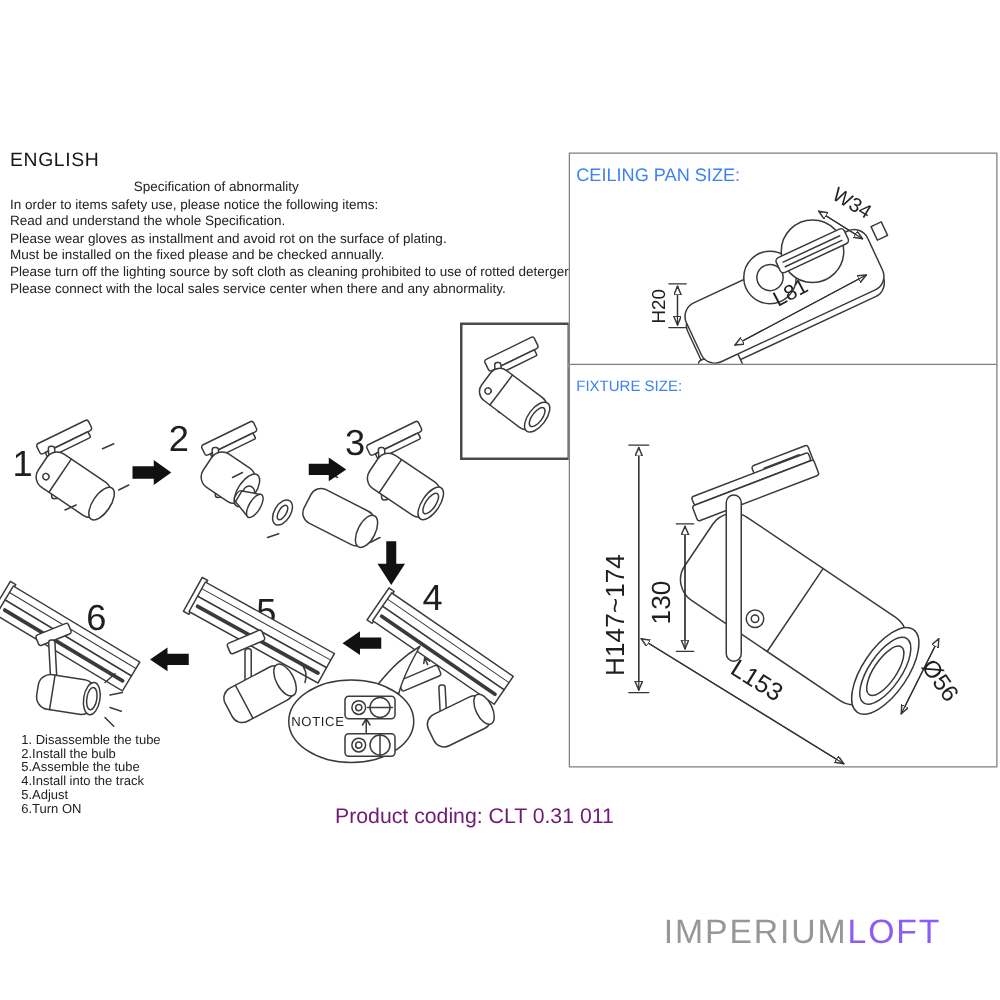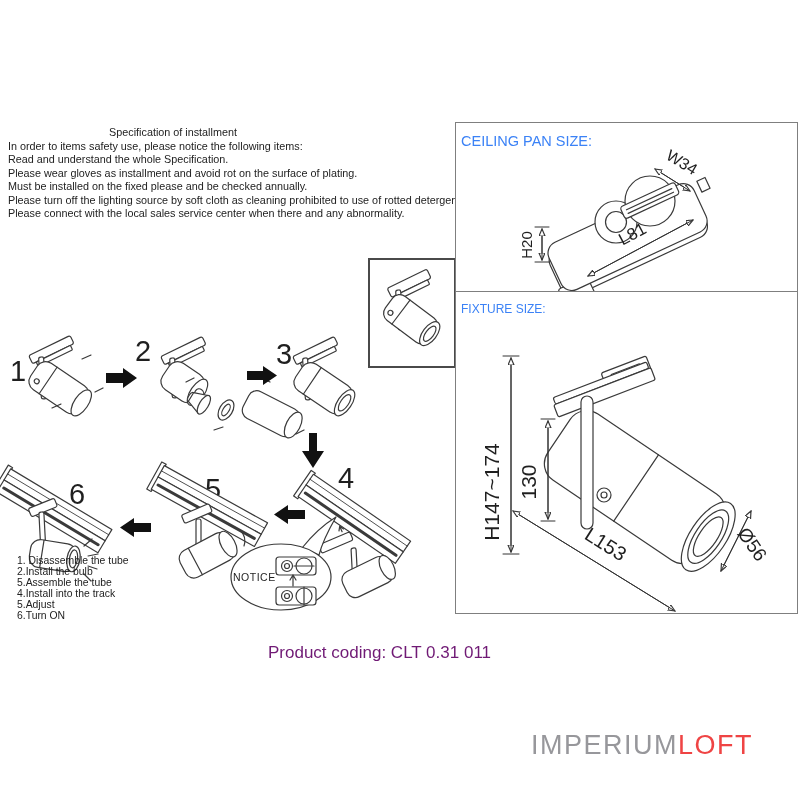--- a/index.html
+++ b/index.html
@@ -36,33 +36,34 @@
   .art .nf{fill:none;}
   .art .fat{fill:#111;stroke:none;}
   .art .dl{stroke:#333;stroke-width:1;fill:none;}
   .art .slot{stroke-width:3;}
   .art .thin{stroke-width:.8;}
   .art text{fill:#1f1f1f;stroke:none;font-family:"Liberation Sans",sans-serif;}
   .art .num{font-size:29px;text-anchor:middle;}
   .art .notice-t{font-size:10.5px;letter-spacing:.5px;}
 
   
-  .instructions{left:17px;top:556px;font-size:10.4px;line-height:10.9px;color:#222;}
+  .instructions{left:17px;top:588px;font-size:10.4px;line-height:10.9px;color:#222;}
   .product{left:268px;top:643px;font-size:17px;color:#701a75;}
   .brand{left:531px;top:730px;font-size:27px;font-weight:300;letter-spacing:1.5px;white-space:nowrap;}
   .brand .b1{color:#97979b;}
-  .brand .b2{color:#ef4444;}
+  .brand .b2{color:#8b5cf6;}
 </style>
 </head>
 <body>
 
 <div class="page">
 
   <section class="abs spec">
-    <div class="spec-title">Specification of installment</div>
+    <h1>ENGLISH</h1>
+    <div class="spec-title">Specification of abnormality</div>
     <div class="lines">
       <div class="line">In order to items safety use, please notice the following items:</div>
       <div class="line">Read and understand the whole Specification.</div>
       <div class="line">Please wear gloves as installment and avoid rot on the surface of plating.</div>
       <div class="line">Must be installed on the fixed please and be checked annually.</div>
       <div class="line">Please turn off the lighting source by soft cloth as cleaning prohibited to use of rotted detergenrt.</div>
       <div class="line">Please connect with the local sales service center when there and any abnormality.</div>
     </div>
   </section>
 

